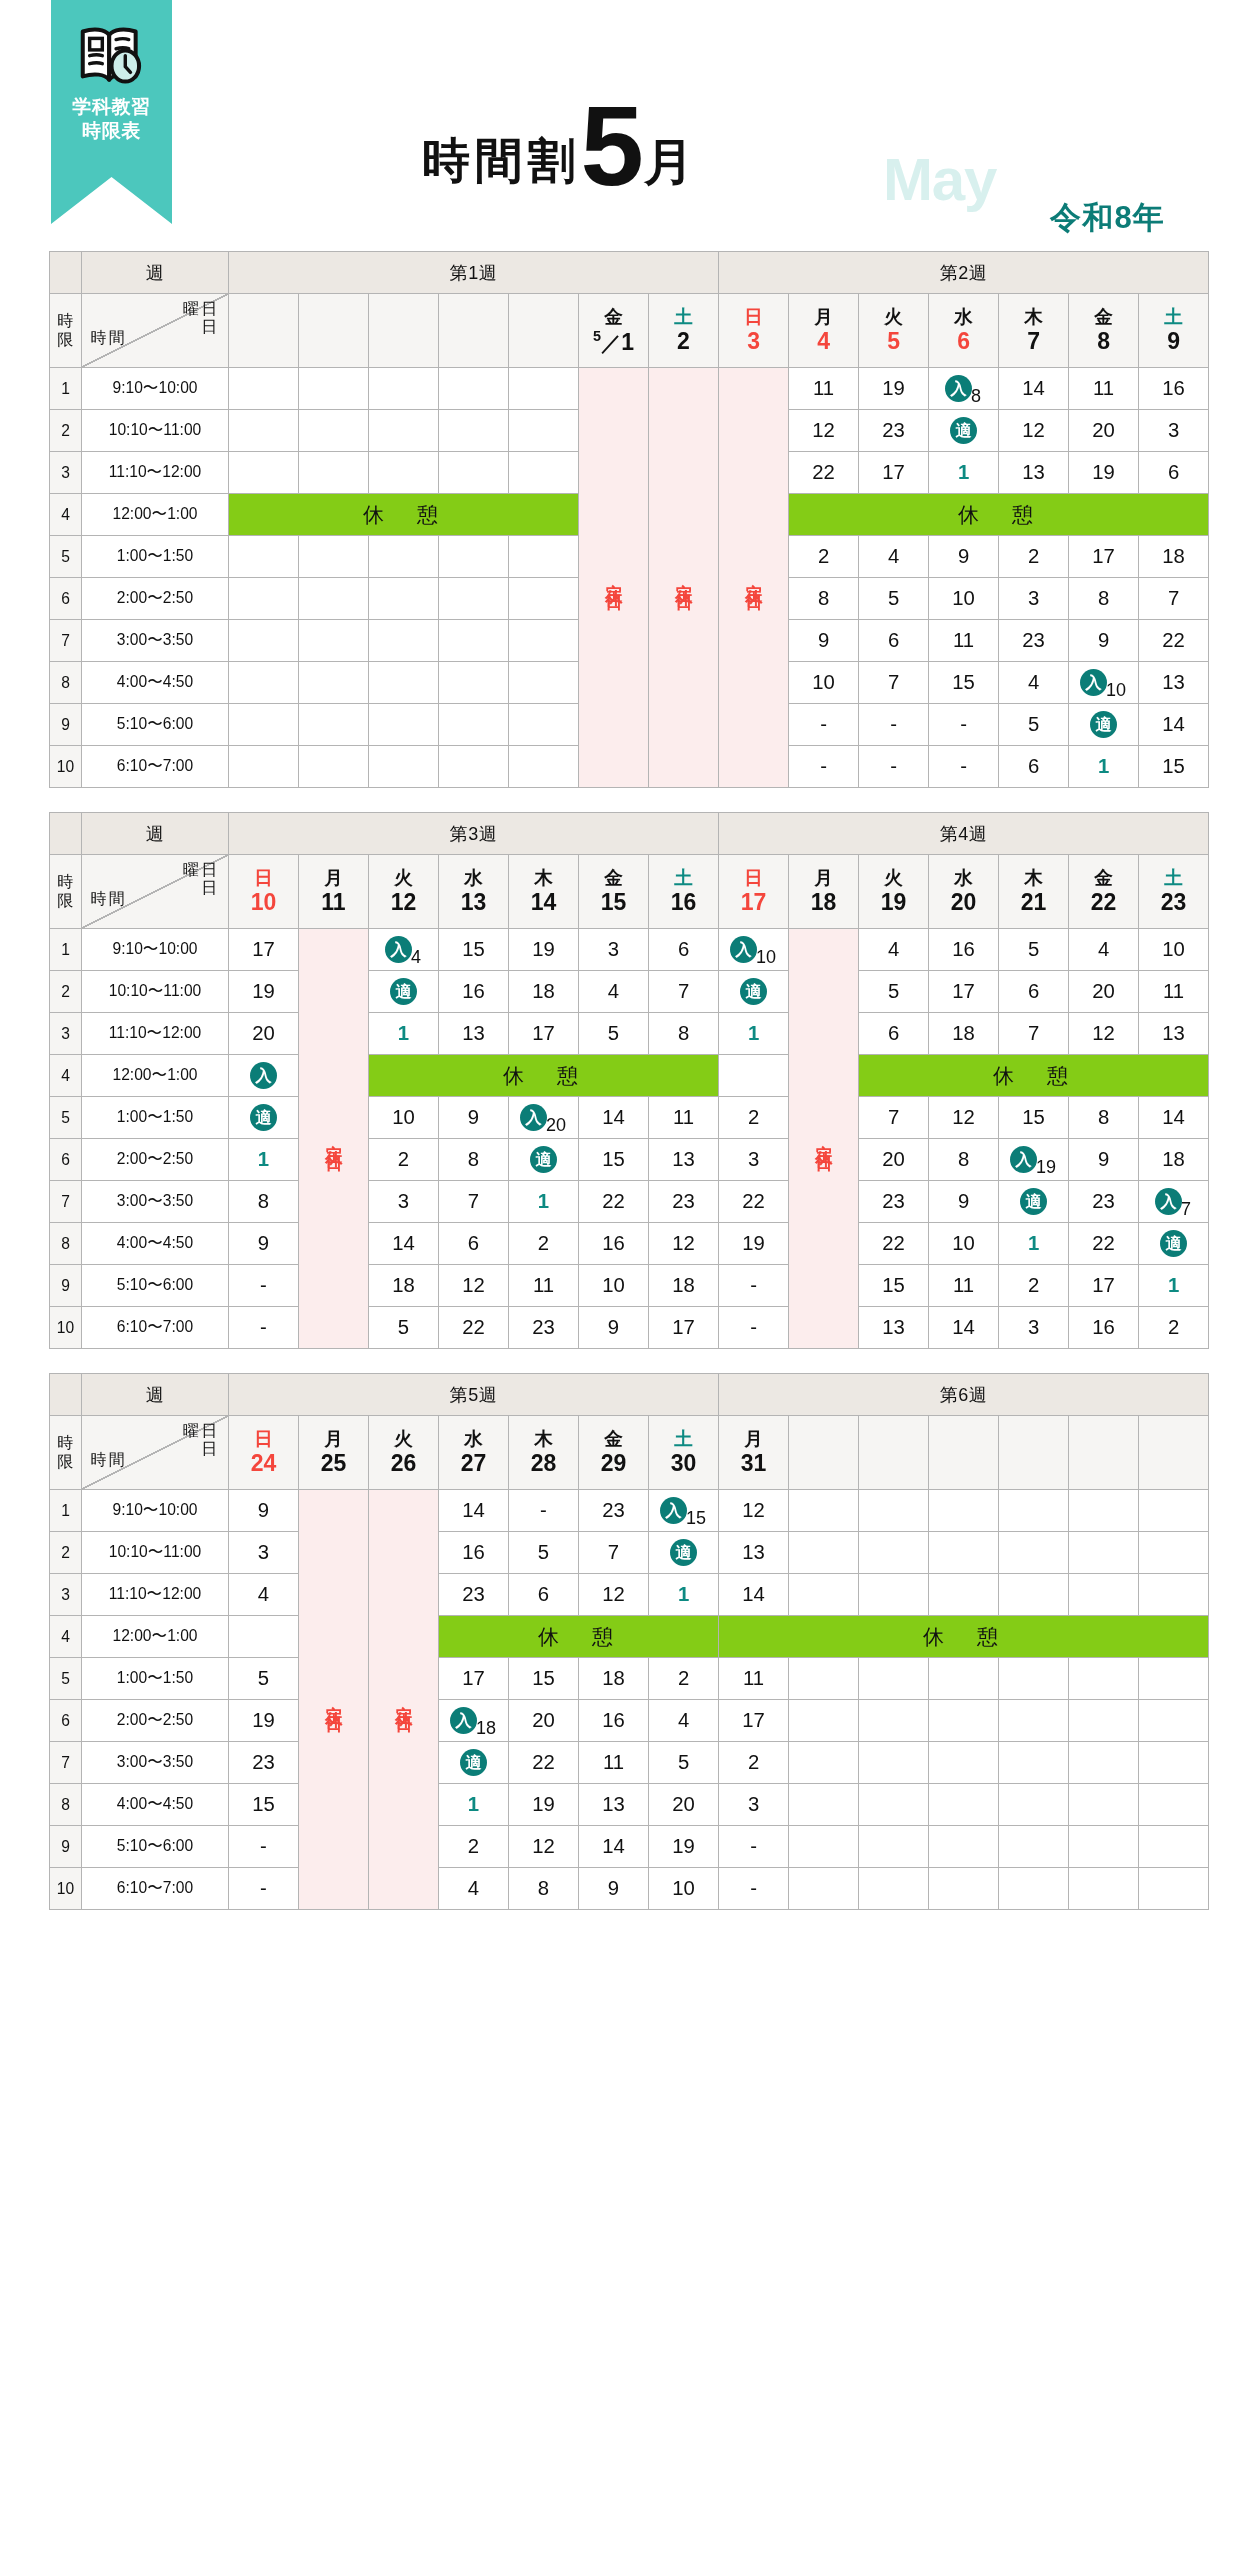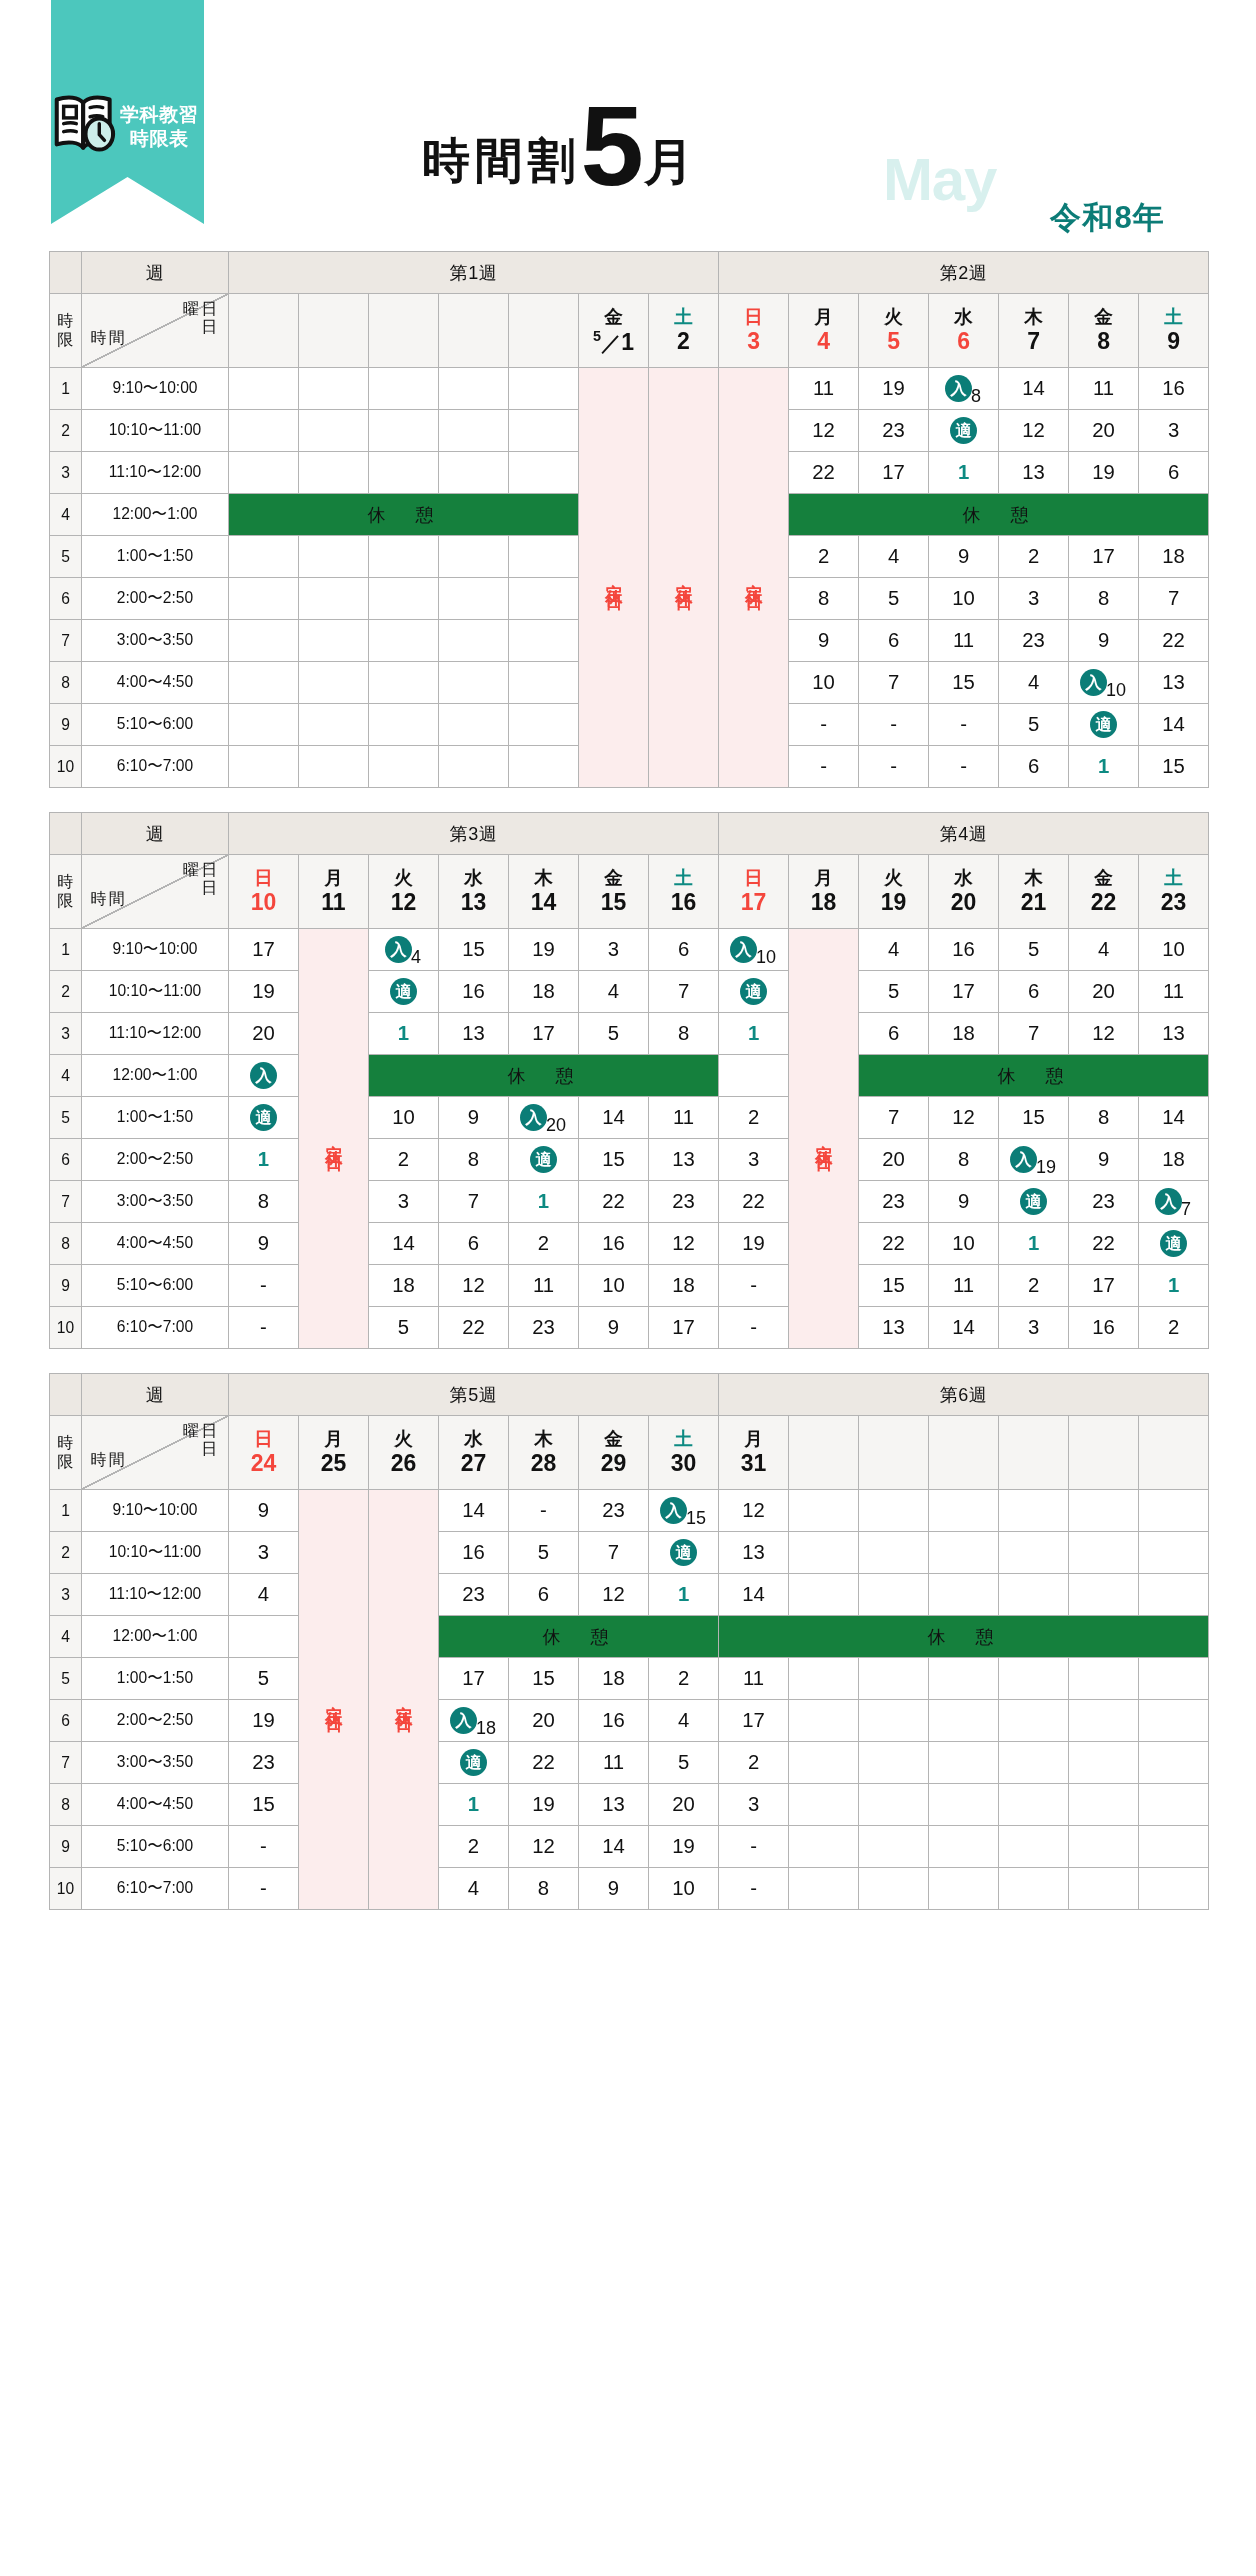--- a/index.html
+++ b/index.html
@@ -12,25 +12,26 @@
 
   
   .page-header {
     position: relative;
     height: 251px;
   }
   .ribbon {
     position: absolute;
     left: 51px;
     top: 0;
-    width: 153px;
+    width: 121px;
     height: 224px;
     background: #4cc7bd;
     clip-path: polygon(0 0, 100% 0, 100% 100%, 50% 79%, 0 100%);
     display: flex;
+    flex-direction: column;
     align-items: center;
     padding-top: 21.5px;
   }
   .ribbon-icon { width: 69px; height: 65px; }
   .ribbon-label {
     margin-top: 8.4px;
     color: #ffffff;
     font-size: 19px;
     font-weight: bold;
     line-height: 1.28;
@@ -161,21 +162,21 @@
   td.dayhead .dn .sl { font-size: 20.3px; }
   .c-red   { color: #f4463c; }
   .c-teal  { color: #0d8a82; }
   .c-black { color: #111111; }
 
   
   tr.brow td { height: 42px; }
   td.slot    { background: #f6f5f3; font-size: 15.6px; }
   td.timetxt { background: #ffffff; font-size: 15.6px; letter-spacing: 0px; }
   td.cell    { background: #ffffff; font-size: 20.3px; position: relative; }
-  td.kyukei  { background: #15803d; font-size: 18px; letter-spacing: 6px; }
+  td.kyukei  { background: #84cc16; font-size: 21px; letter-spacing: 6px; }
 
   
   td.closed {
     background: #fceded;
     padding: 0;
     position: relative;
   }
   td.closed .vtxt {
     position: absolute;
     left: 50%;

